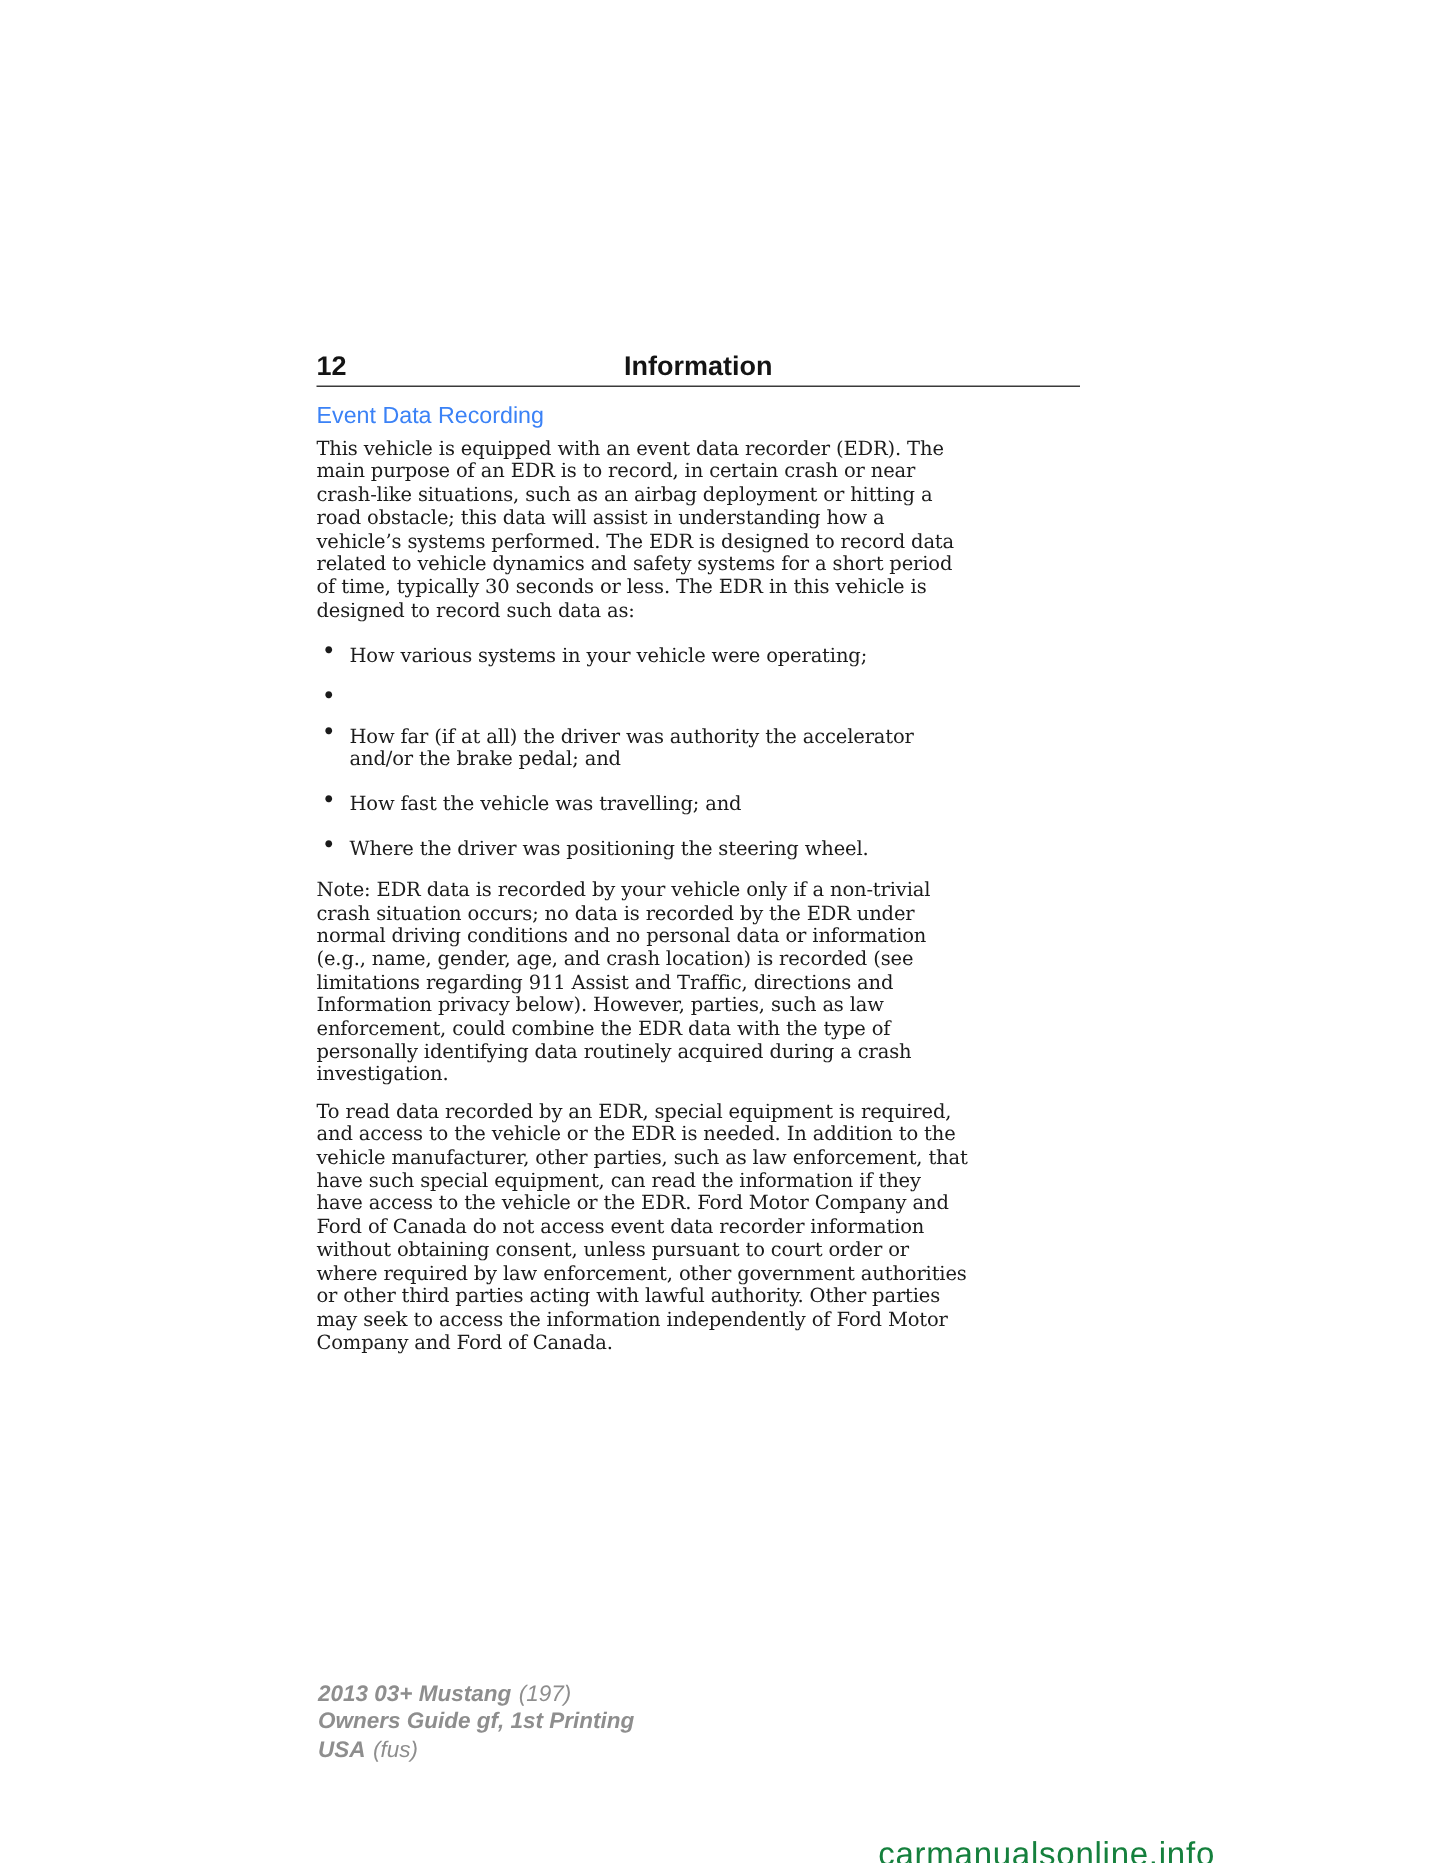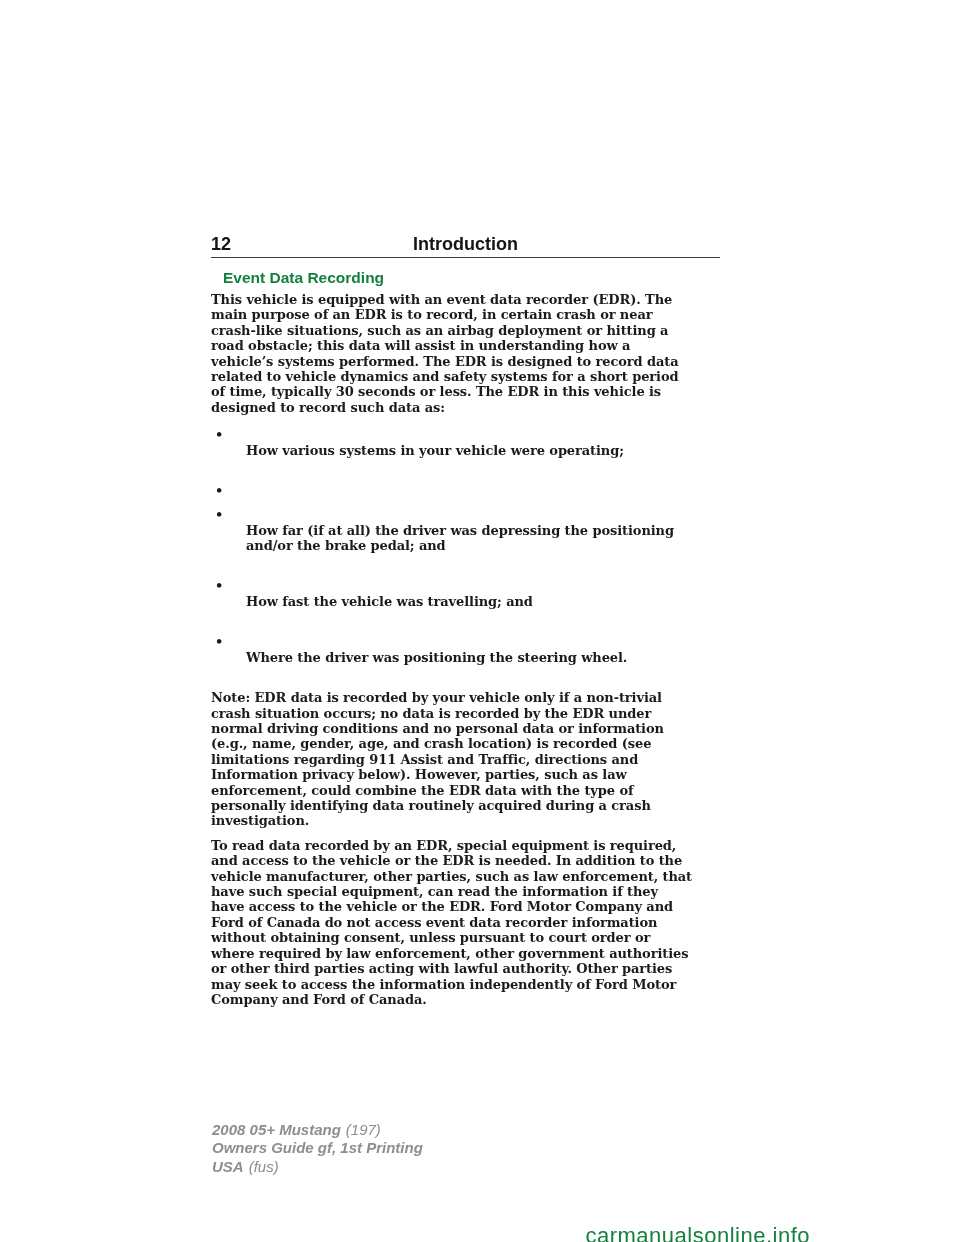--- a/index.html
+++ b/index.html
@@ -17,38 +17,38 @@
   .header{
     position:relative;height:22px;
     text-align:center;
     font-family:"Liberation Sans", sans-serif;
     font-weight:bold;font-size:18px;line-height:22px;color:#141414;
   }
   .page-num{position:absolute;left:0;top:0;}
   .rule{margin-top:2px;border-top:1.6px solid #3a3a3a;height:0;}
   .section-heading{
     font-family:"Liberation Sans", sans-serif;
-    font-weight:bold;font-size:15.5px;line-height:19px;
-    margin:10px 0 0 12px;color:#15803d;
+    font-weight:normal;font-size:15.5px;line-height:19px;
+    margin:10px 0 0 0;color:#3b82f6;
   }
   .body-text{
-    font-weight:bold;
+    font-weight:normal;
     font-size:13px;line-height:15.4px;letter-spacing:-0.1px;
     white-space:pre-line;
     margin:0 0 9px 0;
   }
   p.first{margin-top:5px;}
   ul.bullets{list-style:none;margin:0;padding:3px 0 0 0;}
   li.bullet-item{display:flex;margin:0 0 8.5px 0;}
   .bullet-marker{
     flex:0 0 15px;width:15px;padding-left:4px;box-sizing:content-box;
     font-weight:bold;font-size:13px;line-height:15.4px;
   }
   .bullet-text{margin:0;}
-  li .body-text{margin:16px;}
+  li .body-text{margin:3px;}
   .footer{
     position:absolute;left:212px;top:1121px;
     font-family:"Liberation Sans", sans-serif;
     font-style:italic;font-size:15px;line-height:18.3px;
     color:#8e8e8e;
   }
   .footer .bold-part{font-weight:bold;}
   .footer .normal-part{font-weight:normal;margin-left:5px;text-align:right;}
   .watermark{
     position:absolute;top:1211px;right:2px;
@@ -60,21 +60,21 @@
 </style>
 </head>
 <body>
 
 <div class="page">
 
   <div class="content">
 
     <div class="header">
       <span class="page-num">12</span>
-      <span>Introduction</span>
+      <span>Information</span>
     </div>
 
     <div class="rule"></div>
 
     <h2 class="section-heading">Event Data Recording</h2>
 
     <p class="body-text first">This vehicle is equipped with an event data recorder (EDR). The
 main purpose of an EDR is to record, in certain crash or near
 crash-like situations, such as an airbag deployment or hitting a
 road obstacle; this data will assist in understanding how a
@@ -86,21 +86,21 @@
     <ul class="bullets">
       <li class="bullet-item">
         <span class="bullet-marker">•</span>
         <p class="body-text bullet-text">How various systems in your vehicle were operating;</p>
       </li>
       <li class="bullet-item">
         <span class="bullet-marker">•</span>
       </li>
       <li class="bullet-item">
         <span class="bullet-marker">•</span>
-        <p class="body-text bullet-text">How far (if at all) the driver was depressing the positioning
+        <p class="body-text bullet-text">How far (if at all) the driver was authority the accelerator
 and/or the brake pedal; and</p>
       </li>
       <li class="bullet-item">
         <span class="bullet-marker">•</span>
         <p class="body-text bullet-text">How fast the vehicle was travelling; and</p>
       </li>
       <li class="bullet-item">
         <span class="bullet-marker">•</span>
         <p class="body-text bullet-text">Where the driver was positioning the steering wheel.</p>
       </li>
@@ -126,21 +126,21 @@
 without obtaining consent, unless pursuant to court order or
 where required by law enforcement, other government authorities
 or other third parties acting with lawful authority. Other parties
 may seek to access the information independently of Ford Motor
 Company and Ford of Canada.</p>
 
   </div>
 
   <div class="footer">
     <div>
-      <span class="bold-part">2008 05+ Mustang</span><span class="normal-part">(197)</span>
+      <span class="bold-part">2013 03+ Mustang</span><span class="normal-part">(197)</span>
     </div>
     <div>
       <span class="bold-part">Owners Guide gf, 1st Printing</span>
     </div>
     <div>
       <span class="bold-part">USA</span><span class="normal-part">(fus)</span>
     </div>
   </div>
 
   <div class="watermark">carmanualsonline.info</div>

